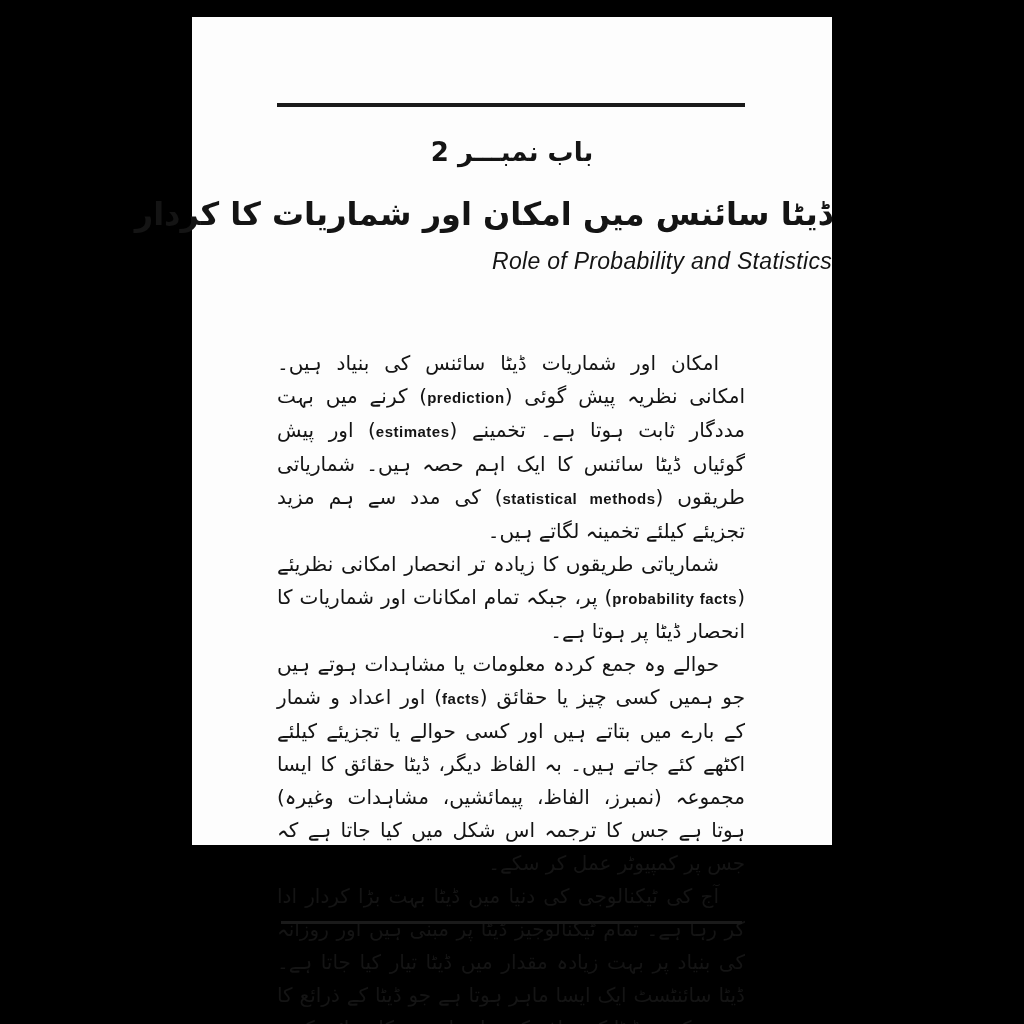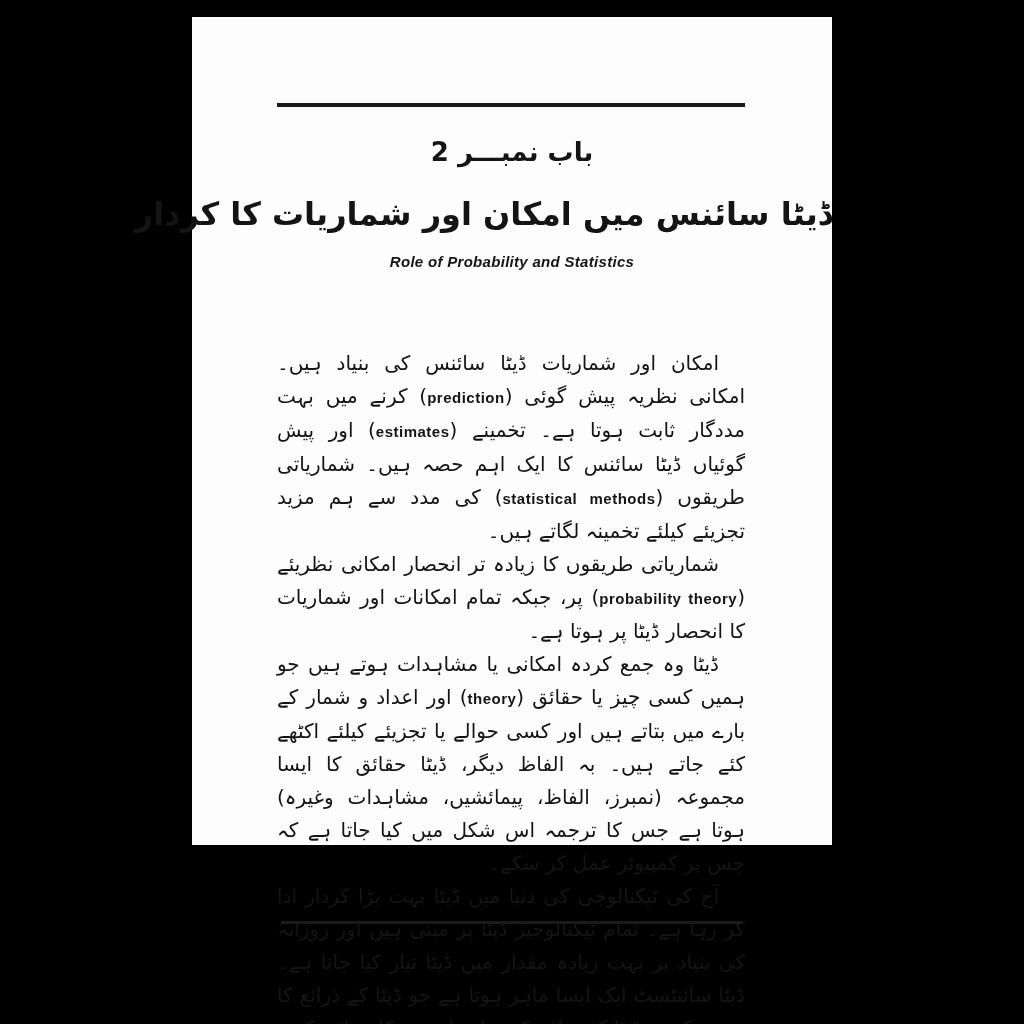--- a/index.html
+++ b/index.html
@@ -45,23 +45,23 @@
     position:absolute;top:166px;left:0;right:0;
     margin:0;
     text-align:center;
     direction:rtl;
     font-size:32px;font-weight:bold;
     line-height:62px;
     white-space:nowrap;
   }
   .en-title{
     position:absolute;top:228px;left:0;right:0;
-    text-align:center;
+    text-align:right;
     font-family:"Liberation Sans",sans-serif;
-    font-size:15px;font-weight:bold;font-style:italic;
+    font-size:23px;font-weight:normal;font-style:italic;
     line-height:33px;
     letter-spacing:0.3px;
   }
   .body-flow{
     position:absolute;top:330px;left:85px;right:87px;
   }
   .para{
     margin:0;
     direction:rtl;
     text-align:justify;
@@ -97,24 +97,24 @@
     <h1 class="urdu-title">ڈیٹا سائنس میں امکان اور شماریات کا کردار</h1>
 
     <div class="en-title">
       <div>Role of Probability and Statistics</div>
     </div>
 
     <div class="body-flow">
 
       <p class="para"><span>امکان اور شماریات ڈیٹا سائنس کی بنیاد ہیں۔ امکانی نظریہ پیش گوئی (</span><span class="en-term">prediction</span><span>) کرنے میں بہت مددگار ثابت ہوتا ہے۔ تخمینے (</span><span class="en-term">estimates</span><span>) اور پیش گوئیاں ڈیٹا سائنس کا ایک اہم حصہ ہیں۔ شماریاتی طریقوں (</span><span class="en-term">statistical methods</span><span>) کی مدد سے ہم مزید تجزیئے کیلئے تخمینہ لگاتے ہیں۔</span></p>
 
-      <p class="para"><span>شماریاتی طریقوں کا زیادہ تر انحصار امکانی نظریئے (</span><span class="en-term">probability theory</span><span>) پر، جبکہ تمام امکانات اور شماریات کا انحصار ڈیٹا پر ہوتا ہے۔</span></p>
+      <p class="para"><span>شماریاتی طریقوں کا زیادہ تر انحصار امکانی نظریئے (</span><span class="en-term">probability facts</span><span>) پر، جبکہ تمام امکانات اور شماریات کا انحصار ڈیٹا پر ہوتا ہے۔</span></p>
 
 
-      <p class="para"><span>ڈیٹا وہ جمع کردہ امکانی یا مشاہدات ہوتے ہیں جو ہمیں کسی چیز یا حقائق (</span><span class="en-term">theory</span><span>) اور اعداد و شمار کے بارے میں بتاتے ہیں اور کسی حوالے یا تجزیئے کیلئے اکٹھے کئے جاتے ہیں۔ بہ الفاظ دیگر، ڈیٹا حقائق کا ایسا مجموعہ (نمبرز، الفاظ، پیمائشیں، مشاہدات وغیرہ) ہوتا ہے جس کا ترجمہ اس شکل میں کیا جاتا ہے کہ جس پر کمپیوٹر عمل کر سکے۔</span></p>
+      <p class="para"><span>حوالے وہ جمع کردہ معلومات یا مشاہدات ہوتے ہیں جو ہمیں کسی چیز یا حقائق (</span><span class="en-term">facts</span><span>) اور اعداد و شمار کے بارے میں بتاتے ہیں اور کسی حوالے یا تجزیئے کیلئے اکٹھے کئے جاتے ہیں۔ بہ الفاظ دیگر، ڈیٹا حقائق کا ایسا مجموعہ (نمبرز، الفاظ، پیمائشیں، مشاہدات وغیرہ) ہوتا ہے جس کا ترجمہ اس شکل میں کیا جاتا ہے کہ جس پر کمپیوٹر عمل کر سکے۔</span></p>
 
       <p class="para"><span>آج کی ٹیکنالوجی کی دنیا میں ڈیٹا بہت بڑا کردار ادا کر رہا ہے۔ تمام ٹیکنالوجیز ڈیٹا پر مبنی ہیں اور روزانہ کی بنیاد پر بہت زیادہ مقدار میں ڈیٹا تیار کیا جاتا ہے۔ ڈیٹا سائنٹسٹ ایک ایسا ماہر ہوتا ہے جو ڈیٹا کے ذرائع کا تجزیہ کرنے، ڈیٹا کو صاف کرنے اور اس پر کارروائی کرنے اور یہ سمجھنے کے قابل ہوتا ہے کہ اس طرح کا ڈیٹا کیوں اور کیسے تیار کیا گیا ہے وہ اس سے بصیرتیں (</span></p>
 
     </div>
 
     <div class="rule rule-bottom"></div>
 
   </div>
 </div>
 

